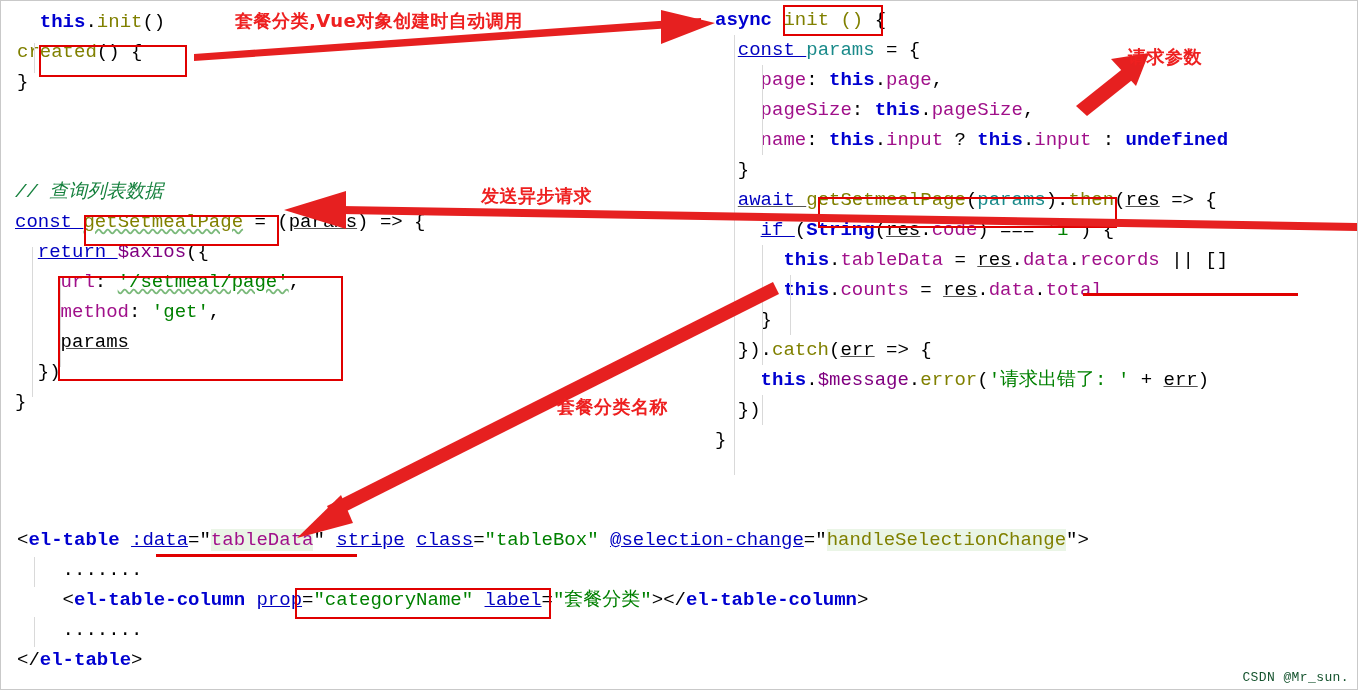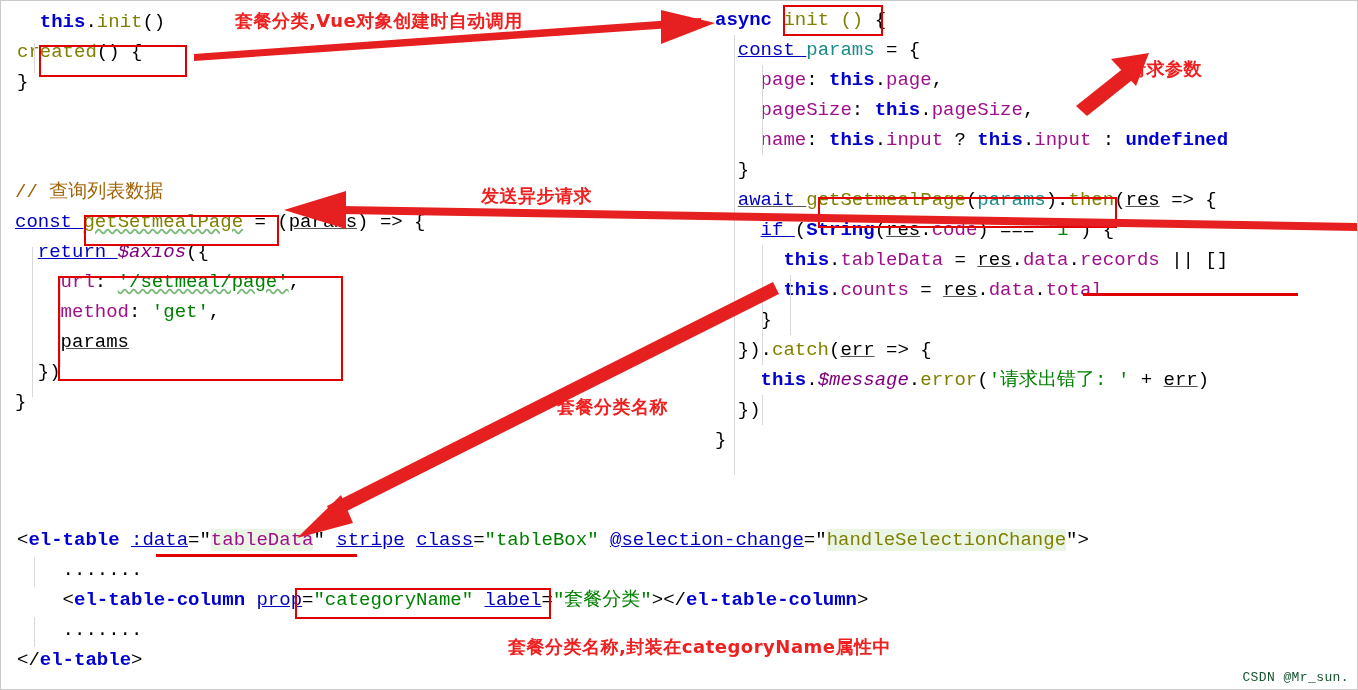--- a/index.html
+++ b/index.html
@@ -33,25 +33,25 @@
   .guide {
     position: absolute;
     width: 1px;
     background: #d9d9d9;
   }
 
   
   .kw      { color: #0000c0; text-decoration: underline; }            
   .blue    { color: #0000d0; font-weight: bold; }            
   .olive   { color: #808000; }            
-  .purple  { color: #800080; font-style: italic; }            
+  .purple  { color: #800080; }            
   .magenta { color: #a0108a; text-align: center; }            
   .green   { color: #008000; }            
   .teal    { color: #1a8a8a; }
-  .cmt     { color: #a16207; }
+  .cmt     { color: #15803d; font-style: italic; }
   .blk     { color: #000000; }
   .ital    { }
   .u       { text-decoration: underline; text-decoration-color: #555; text-align: right; }
   .sq      { text-decoration: underline; text-decoration-style: wavy;
              text-decoration-color: #7ab97a; }
   .hl      { background: #eaf5e6; }
 
   
   .rbox {
     position: absolute;
@@ -141,20 +141,19 @@
     <polygon points="1148,52 1110,58 1135,85" fill="#e62020"></polygon>
 
     <polygon points="772,281 326,505 332,517 778,293" fill="#e62020"></polygon>
     <polygon points="296,537 340,494 352,522" fill="#e62020"></polygon>
   </svg>
 
   <div class="note" style="left:234px; top:8px;">套餐分类,Vue对象创建时自动调用</div>
 
   <div class="note" style="left:466px; top:183px;margin-left:14px;">发送异步请求</div>
 
-  <div class="note" style="left:1127px; top:56px;">请求参数</div>
+  <div class="note" style="left:1127px; top:44px;">请求参数</div>
 
   <div class="note" style="left:556px; top:394px;">套餐分类名称</div>
 
-  <div class="note" style="left:507px; top:634px;">套餐分类名称,封装在categoryName属性中</div>
 
   <div class="wm">CSDN @Mr_sun.</div>
 </div>
 
 </body></html>

